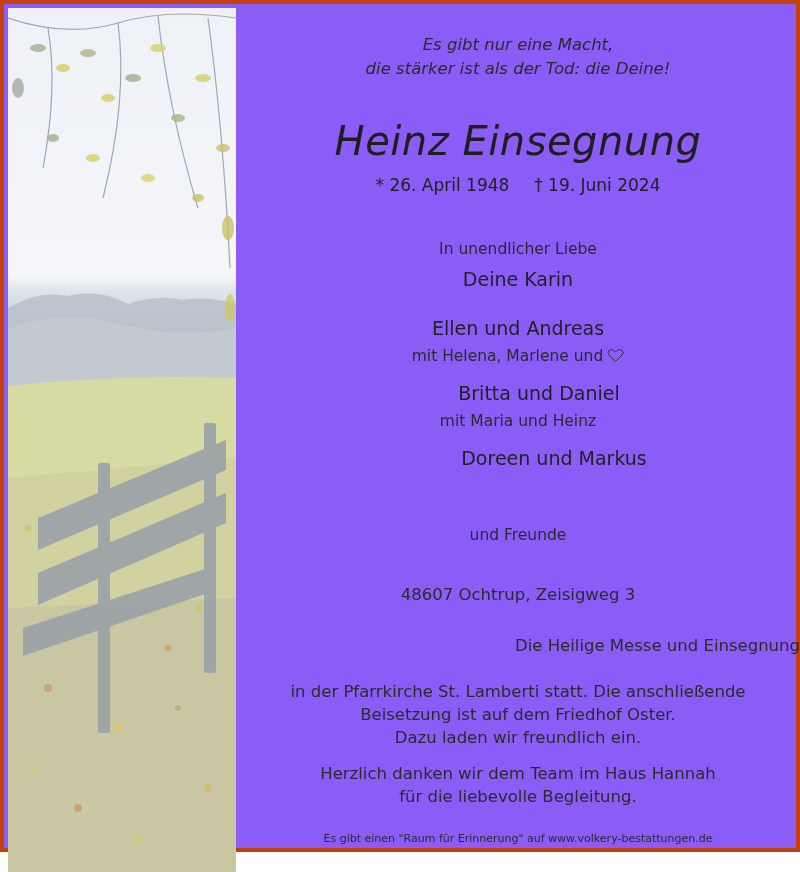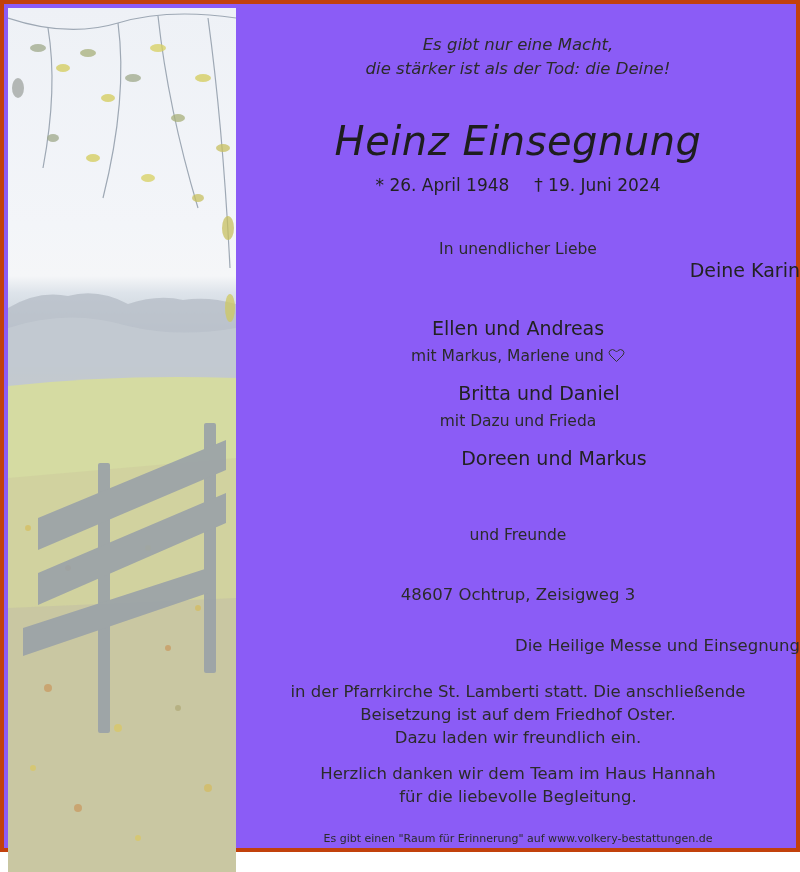--- a/index.html
+++ b/index.html
@@ -118,31 +118,31 @@
     <div class="line name" style="top:110px;">Heinz Einsegnung</div>
 
     <div class="line dates" style="top:167px;">
       <span>* 26. April 1948</span>
       <span style="display:inline-block;width:14px;"></span>
       <span>† 19. Juni 2024</span>
     </div>
 
     <div class="line sm" style="top:232px;">In unendlicher Liebe</div>
 
-    <div class="line md" style="top:251px;text-align:right;">Deine Karin</div>
+    <div class="line md" style="top:260px;">Deine Karin</div>
 
     <div class="line md" style="top:309px;">Ellen und Andreas</div>
     <div class="line sm" style="top:339px;">
-      <span>mit Markus, Marlene und</span><span class="heart"><svg width="17" height="15" viewBox="0 0 17 15">
+      <span>mit Helena, Marlene und</span><span class="heart"><svg width="17" height="15" viewBox="0 0 17 15">
             <path d="M8.5 13.5 L2 7 Q0 4.5 2 2.5 Q4.5 0.5 7 2.5 L8.5 4 L10 2.5 Q12.5 0.5 15 2.5 Q17 4.5 15 7 Z" fill="none" stroke="#333" stroke-width="1"></path>
           </svg></span>
     </div>
 
     <div class="line md" style="top:374px;margin-left:21px;">Britta und Daniel</div>
-    <div class="line sm" style="top:404px;">mit Dazu und Frieda</div>
+    <div class="line sm" style="top:404px;">mit Maria und Heinz</div>
 
     <div class="line md" style="top:439px;padding-left:36px;">Doreen und Markus</div>
 
     <div class="line sm" style="top:518px;">und Freunde</div>
 
     <div class="line sm" style="top:577px;font-size:16.5px;">48607 Ochtrup, Zeisigweg 3</div>
 
     <div class="line body" style="top:626px;text-align:right;">Die Heilige Messe und Einsegnung</div>
     <div class="line body" style="top:672px;">in der Pfarrkirche St. Lamberti statt. Die anschließende</div>
     <div class="line body" style="top:695px;">Beisetzung ist auf dem Friedhof Oster.</div>

